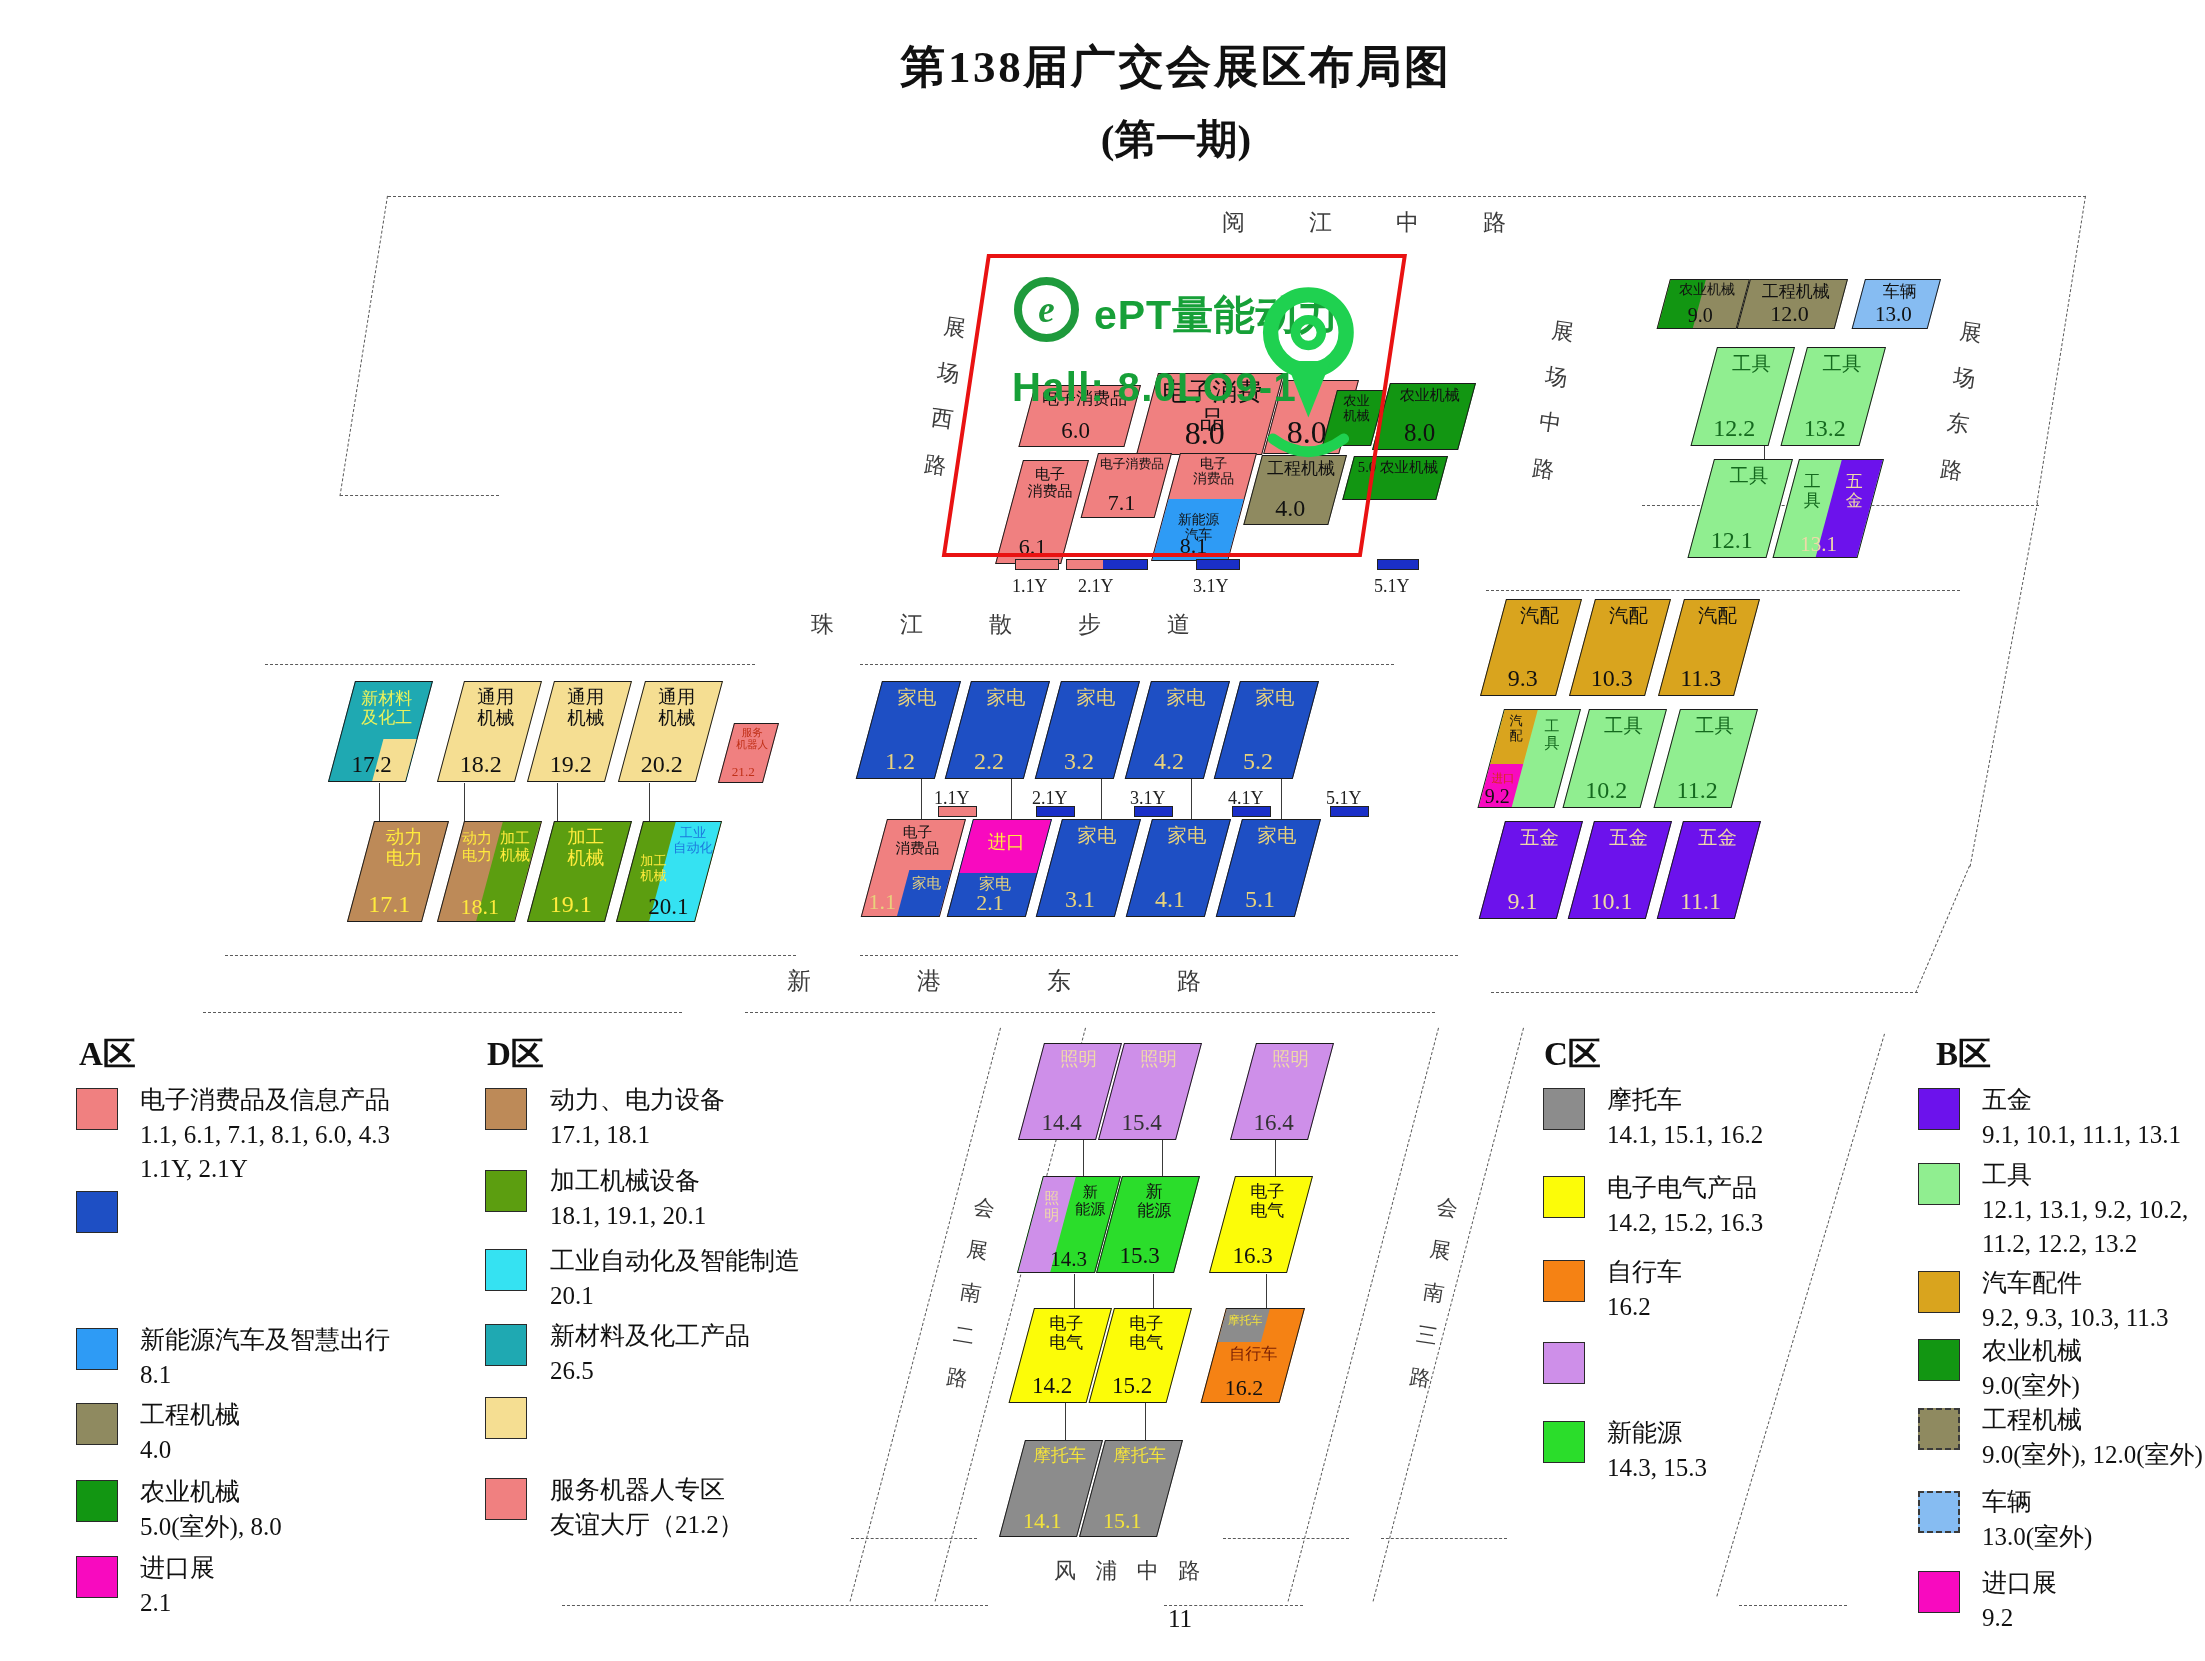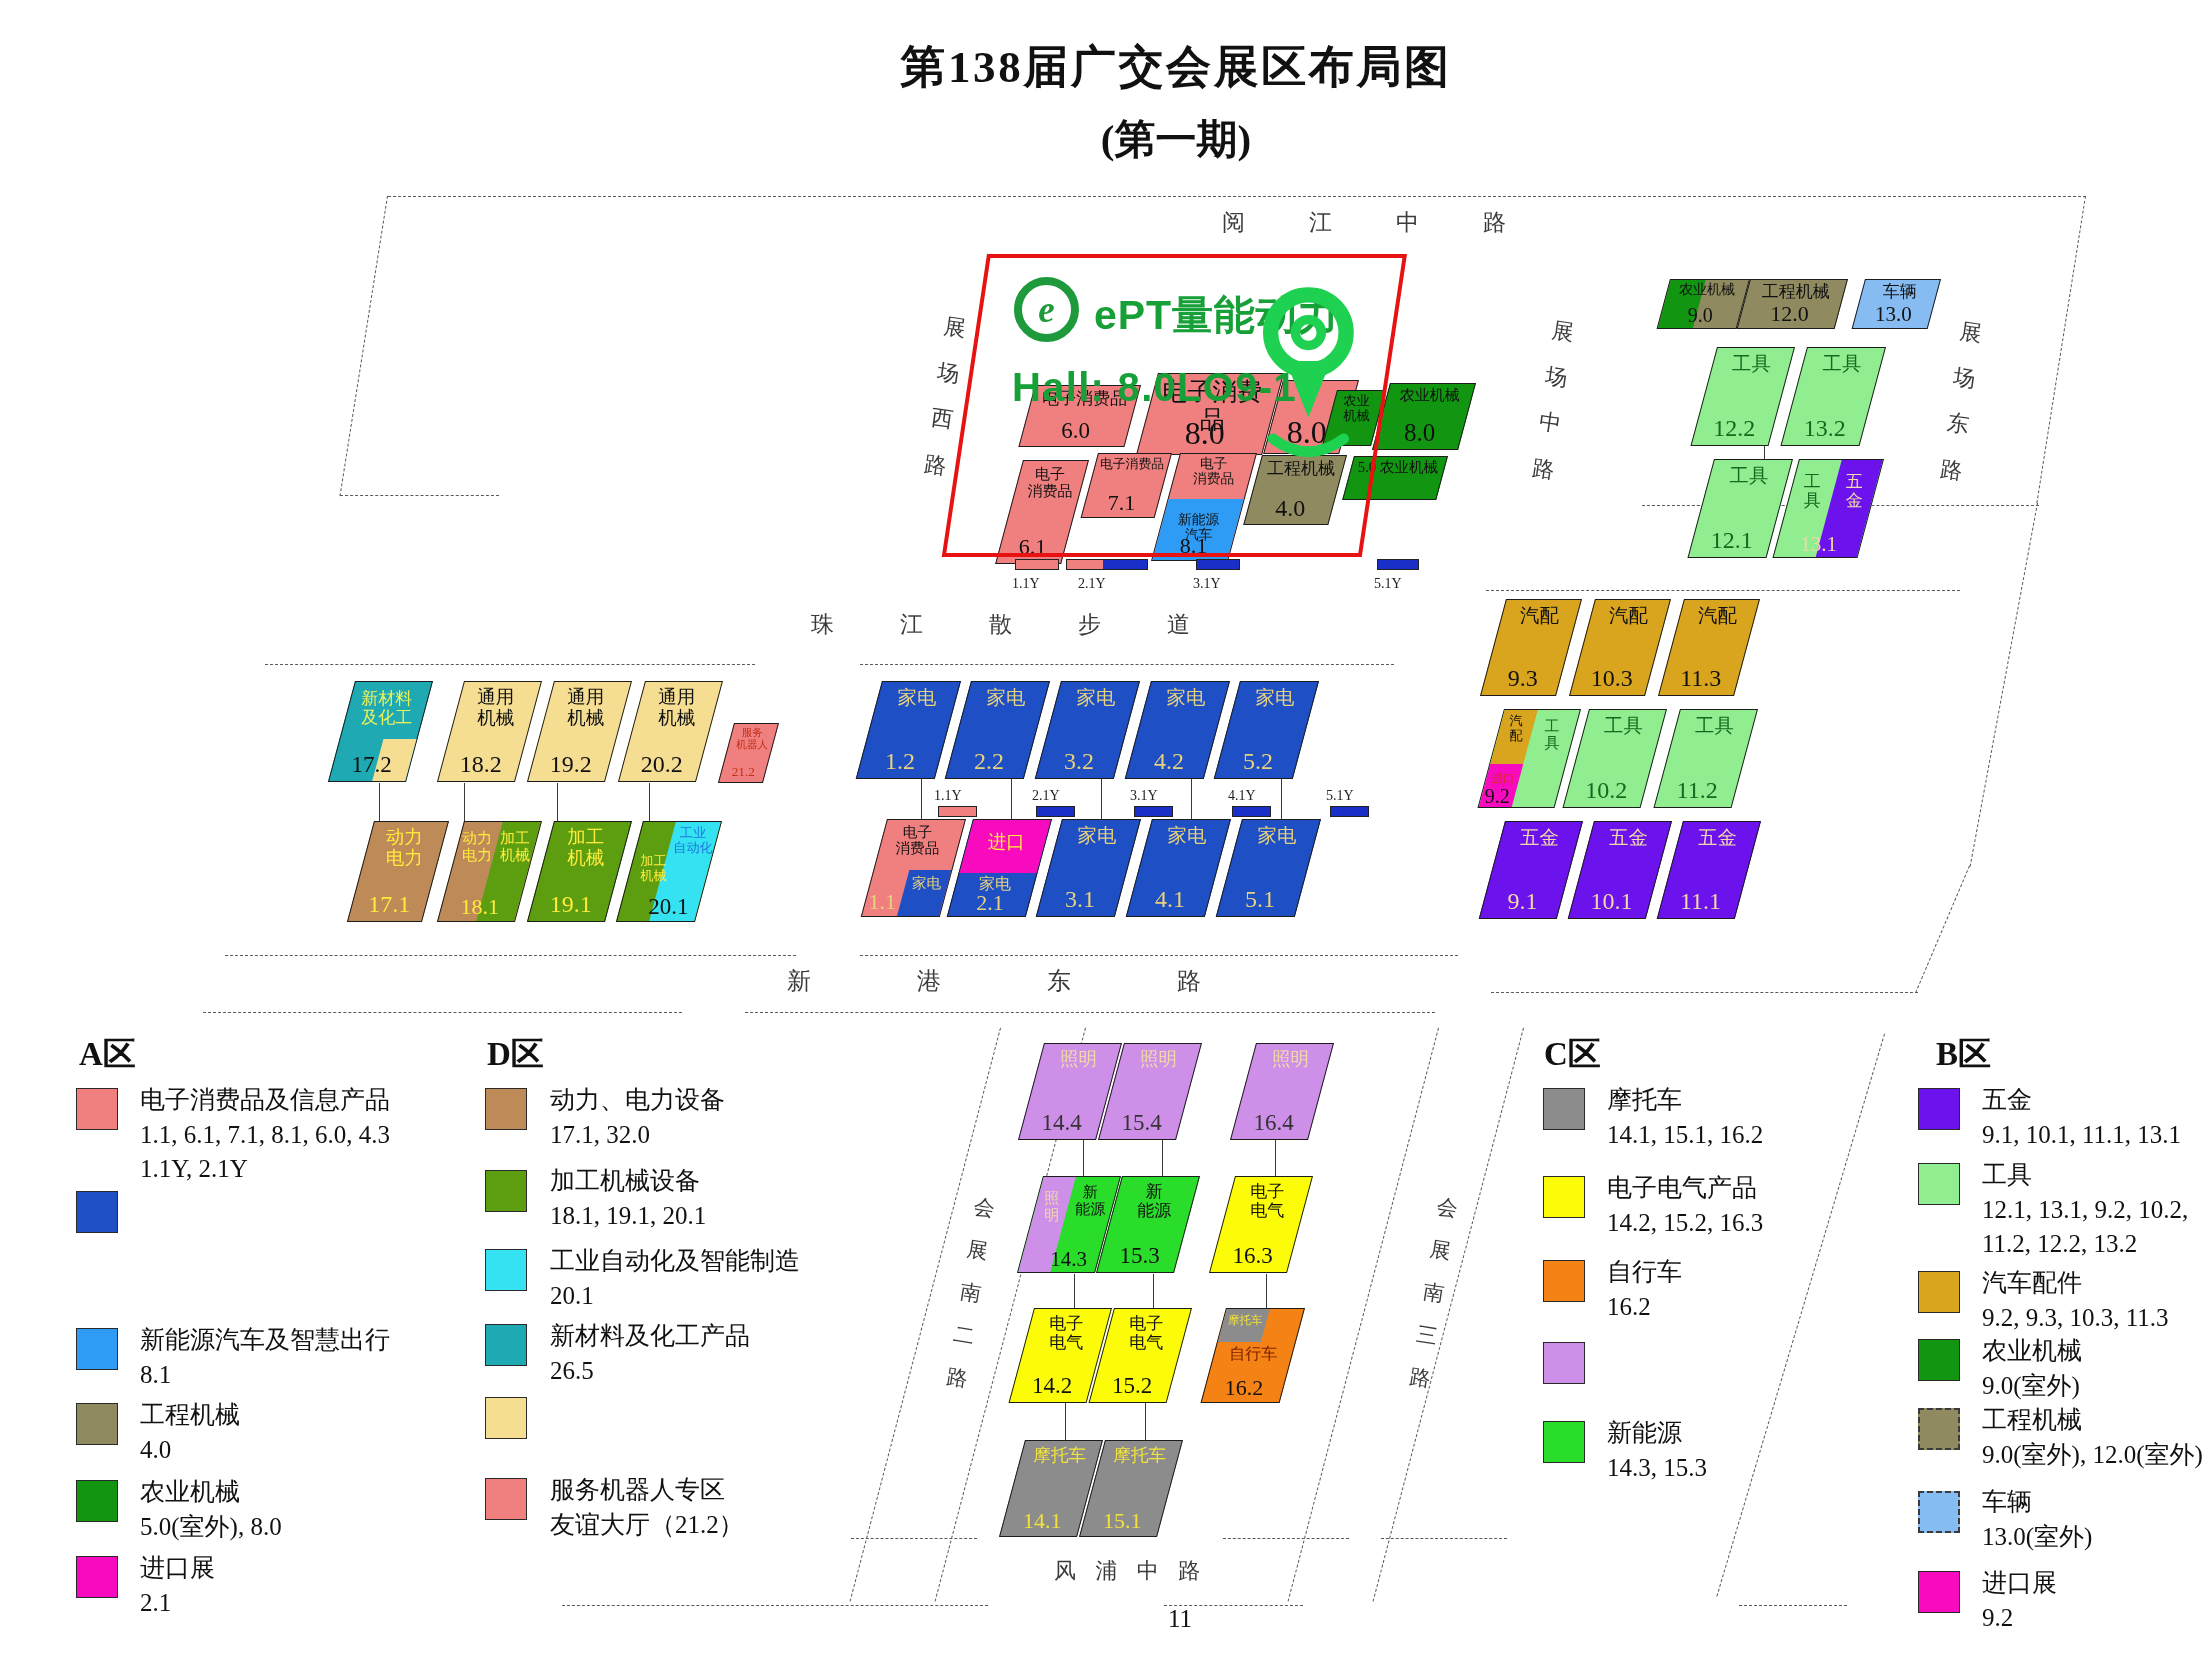--- a/index.html
+++ b/index.html
@@ -29,21 +29,21 @@
   #logo-circle{position:absolute;left:1014px;top:277px;width:65px;height:65px;border-radius:50%;
           border:8.8px solid #1E9A3C;box-sizing:border-box;background:#fff;z-index:6;
           display:flex;align-items:center;justify-content:center;}
   #logo-circle span{font-size:37px;font-weight:bold;color:#1E9A3C;font-style:italic;line-height:1;}
   #brand-text{position:absolute;left:1094px;top:288px;font-size:41px;font-weight:bold;color:#17A038;
           font-family:"Liberation Sans","DejaVu Sans",sans-serif;letter-spacing:0.9px;z-index:6;white-space:nowrap;}
   #hall-label{position:absolute;left:1012px;top:365px;font-size:40px;font-weight:bold;color:#17A038;
           font-family:"Liberation Sans","DejaVu Sans",sans-serif;letter-spacing:1.3px;z-index:6;white-space:nowrap;}
   #pin{position:absolute;left:1247px;top:261px;width:118px;height:247px;z-index:7;}
   
-  .ylab{position:absolute;font-size:14px;color:#222;z-index:3;white-space:nowrap;}
+  .ylab{position:absolute;font-size:18px;color:#222;z-index:3;white-space:nowrap;}
   .ybar{position:absolute;height:11px;border:0.9px solid #222;box-sizing:border-box;z-index:3;}
   
   .lg-title{position:absolute;font-size:33px;font-weight:bold;z-index:3;}
   .lg-swatch{position:absolute;width:42px;height:42px;border:1.8px solid #2a2a2a;box-sizing:border-box;z-index:3;}
   .lg-swatch.dashed{border:2.6px dashed #3a3a3a;}
   .lg-text{position:absolute;font-size:25px;line-height:1.38;white-space:pre;z-index:3;}
   #page-num{position:absolute;left:1168px;top:1605px;font-size:25px;z-index:3;}
 </style>
 </head>
 <body>
@@ -448,21 +448,21 @@
 4.0</div>
     <div class="lg-swatch" style="left: 76px; top: 1480px; background: rgb(18, 150, 18);"></div>
     <div class="lg-text" style="left: 140px; top: 1475px;">农业机械
 5.0(室外), 8.0</div>
     <div class="lg-swatch" style="left: 76px; top: 1556px; background: rgb(248, 10, 191);"></div>
     <div class="lg-text" style="left: 140px; top: 1551px;">进口展
 2.1</div>
     <div class="lg-title" style="left: 487px; top: 1032px;">D区</div>
     <div class="lg-swatch" style="left: 485px; top: 1088px; background: rgb(189, 138, 88);"></div>
     <div class="lg-text" style="left: 550px; top: 1083px;">动力、电力设备
-17.1, 32.0</div>
+17.1, 18.1</div>
     <div class="lg-swatch" style="left: 485px; top: 1170px; background: rgb(92, 158, 16);"></div>
     <div class="lg-text" style="left: 550px; top: 1164px;">加工机械设备
 18.1, 19.1, 20.1</div>
     <div class="lg-swatch" style="left: 485px; top: 1249px; background: rgb(53, 226, 242);"></div>
     <div class="lg-text" style="left: 550px; top: 1244px;">工业自动化及智能制造
 20.1</div>
     <div class="lg-swatch" style="left: 485px; top: 1324px; background: rgb(31, 169, 178);"></div>
     <div class="lg-text" style="left: 550px; top: 1319px;">新材料及化工产品
 26.5</div>
     <div class="lg-swatch" style="left: 485px; top: 1397px; background: rgb(245, 222, 146);"></div>

